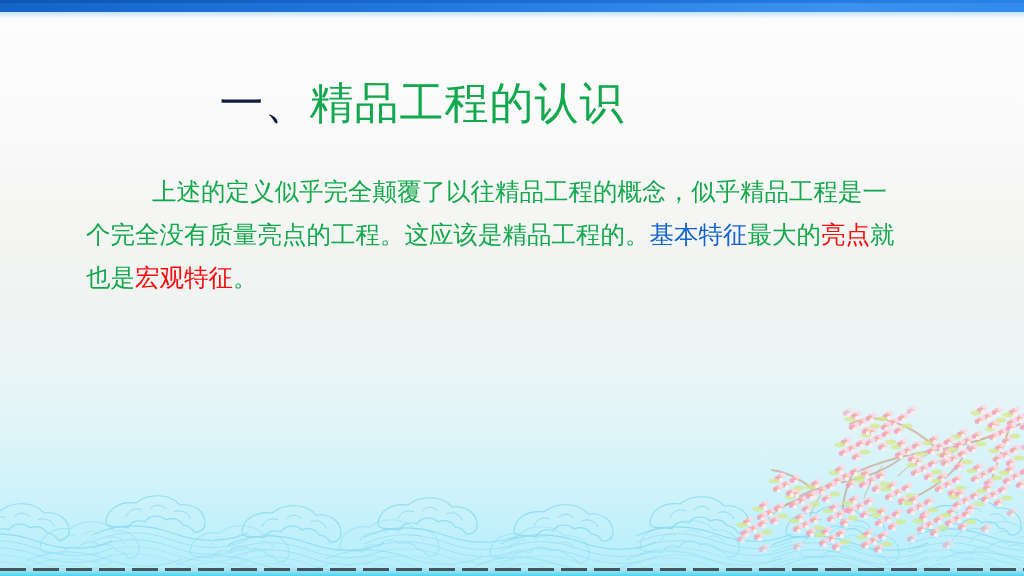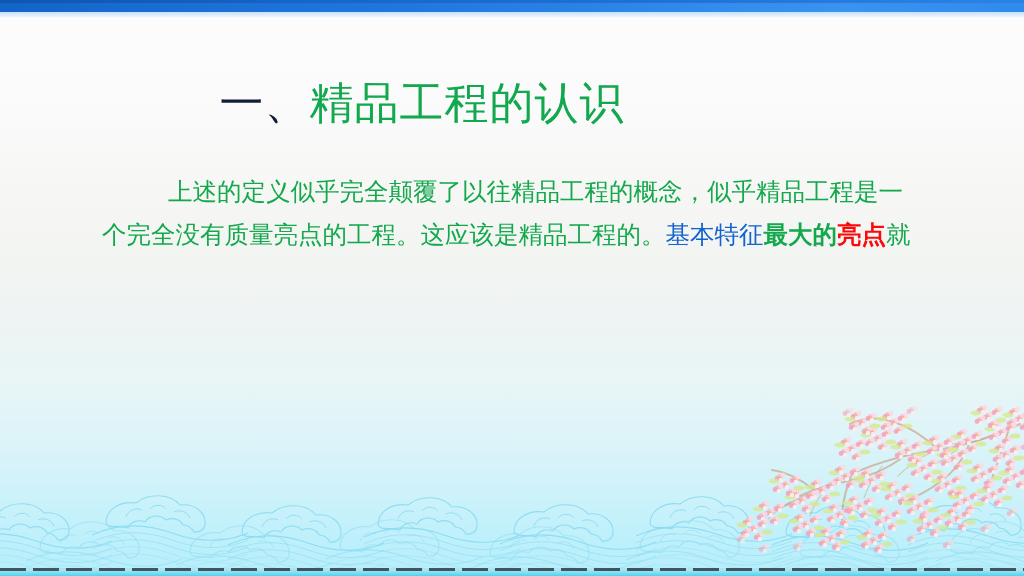--- a/index.html
+++ b/index.html
@@ -121,47 +121,47 @@
   .body-copy {
     position: absolute;
     top: 170px;
     left: 86px;
     width: 872px;
     font-size: 24.5px;
     line-height: 43px;
     color: #13a84c;
     letter-spacing: 0px;
     font-family: "DejaVu Sans", "Liberation Sans", sans-serif;
-    margin-left: 16px;
   }
   .body-copy p { margin: 0; }
   .indent { display: inline-block; width: 66px; }
 
   .c-green { color: #13a84c; }
   .c-blue  { color: #1262cf; }
   .c-red   { color: #fa0a09; }
-  .b       { font-weight: bold; }
+  .b       { font-weight: normal; }
 </style>
 </head>
 <body>
 
 <div class="slide">
 
   <div class="top-bar">
     <div class="top-bar-inner"></div>
   </div>
   <div class="top-bar-glow"></div>
 
   <div class="title">
     <span class="t-num">一、</span><span class="t-main">精品工程的认识</span>
   </div>
 
   <div class="body-copy">
     <p><span class="indent"></span><span class="c-green">上述的定义似乎完全颠覆了以往精品工程的概念，似乎精品工程是一</span></p>
     <p><span class="c-green">个完全没有质量亮点的工程。这应该是精品工程的。</span><span class="c-blue">基本特征</span><span class="c-green b">最大的</span><span class="c-red b">亮点</span><span class="c-green">就</span></p>
+    <p><span class="c-green">也是</span><span class="c-red b">宏观特征</span><span class="c-green">。</span></p>
   </div>
 
   <div class="waves">
     <svg width="1024" height="92" viewBox="0 0 1024 92" aria-hidden="true">
       <defs>
         <g id="wv">
 
           <path d="M10,44 C10,30 24,22 40,24 C52,14 74,14 84,26 C98,24 110,33 109,45
                    C109,50 104,54 98,53 C95,48 92,46 87,46 C84,40 76,38 70,41
                    C64,35 53,36 49,43 C42,40 34,43 32,49 C24,46 12,50 10,44 Z" fill="none" stroke="#8ddcf2" stroke-width="1.1"></path>

